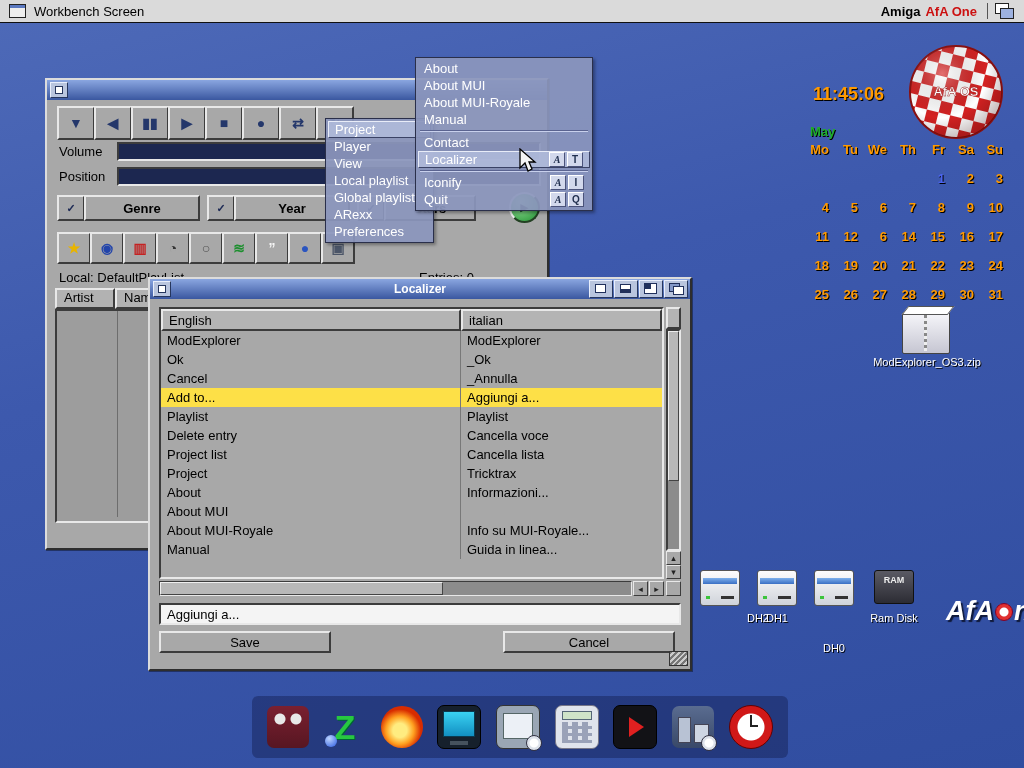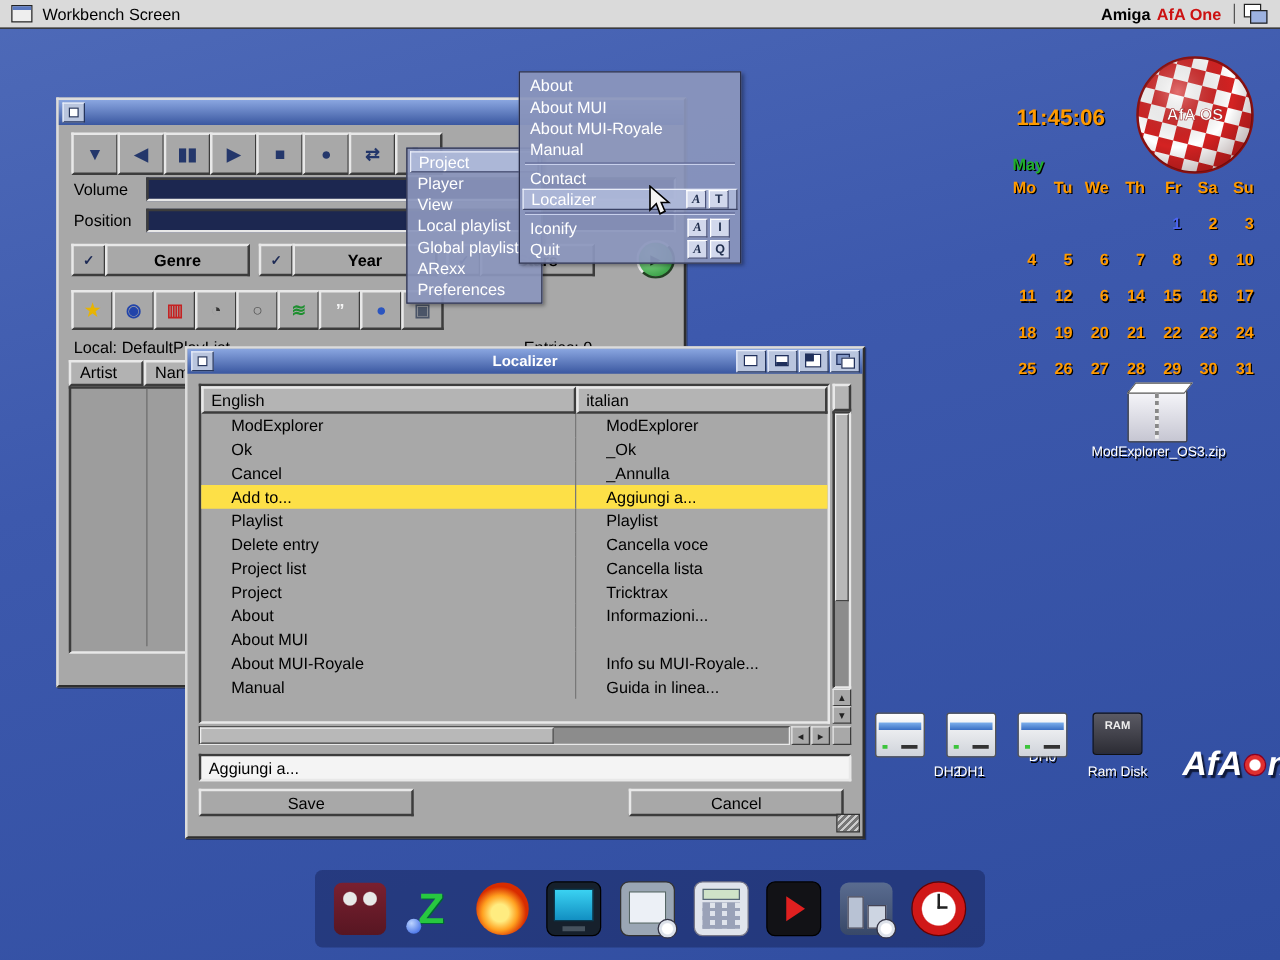--- a/index.html
+++ b/index.html
@@ -82,21 +82,21 @@
   #loc .tb{justify-content:flex-start}
   #loc .tbtitle{position:absolute;left:0;right:0;text-align:center}
   #loc .gads{margin-left:auto;display:flex;z-index:2;padding-right:2px}
   .loclist{position:absolute;left:9px;top:28px;width:505px;height:272px;background:#a8a8a8;
     border:2px solid;border-color:#3c3c3c #e8e8e8 #e8e8e8 #3c3c3c;box-sizing:border-box}
   .lhdr{display:flex;height:22px}
   .lhc{background:#b4b4b4;border:2px solid;border-color:#e8e8e8 #3c3c3c #3c3c3c #e8e8e8;box-sizing:border-box;
     font-size:13px;color:#000;display:flex;align-items:center;padding-left:6px}
   .lhc.l{width:300px}.lhc.r{width:201px}
   .lrow{display:flex;height:19px;font-size:13px;color:#000}
-  .lrow .lc{display:flex;align-items:center;padding-left:24px;box-sizing:border-box}
+  .lrow .lc{display:flex;align-items:center;padding-left:6px;box-sizing:border-box}
   .lrow .lc.l{width:300px;border-right:1px solid #787878}
   .lrow .lc.r{width:201px}
   .lrow.sel{background:#fde047}
   .vscroll{position:absolute;left:516px;top:28px;width:15px;height:272px;box-sizing:border-box}
   .vcap{height:22px;background:#b4b4b4;border:2px solid;border-color:#e8e8e8 #3c3c3c #3c3c3c #e8e8e8;box-sizing:border-box}
   .vtrack{height:222px;background:#8c8c8c;border:2px solid;border-color:#3c3c3c #e8e8e8 #e8e8e8 #3c3c3c;box-sizing:border-box;position:relative}
   .vknob{position:absolute;left:0;top:0;width:100%;height:150px;background:#b8b8b8;border:1px solid;border-color:#eee #444 #444 #eee;box-sizing:border-box}
   .sbtn{height:14px;background:#a8a8a8;border:1px solid;border-color:#e8e8e8 #3c3c3c #3c3c3c #e8e8e8;box-sizing:border-box;
     font-size:9px;color:#222;display:flex;align-items:center;justify-content:center}
   .hscroll{position:absolute;left:9px;top:302px;width:505px;height:15px;display:flex}
@@ -546,21 +546,21 @@
       <div class="led"></div>
     </div>
   <div class="disk" style="left:814px;top:570px">
       <div class="stripe"></div>
       <div class="slot"></div>
       <div class="led"></div>
     </div>
   <div class="ramchip" style="left:874px;top:570px"><span>RAM</span></div>
   <div class="dlabel" style="left:723px;top:612px;width:70px">DH2</div>
   <div class="dlabel" style="left:742px;top:612px;width:70px">DH1</div>
-  <div class="dlabel" style="left:799px;top:600px;width:70px">DH0</div>
+  <div class="dlabel" style="left:799px;top:642px;width:70px">DH0</div>
   <div class="dlabel" style="left:859px;top:612px;width:70px">Ram Disk</div>
 
   <div id="afalogo">
     <span>AfA</span>
     <span class="disc"></span>
     <span>ne</span>
   </div>
 
   <div id="dock">
     <div class="di d-projector"></div>

